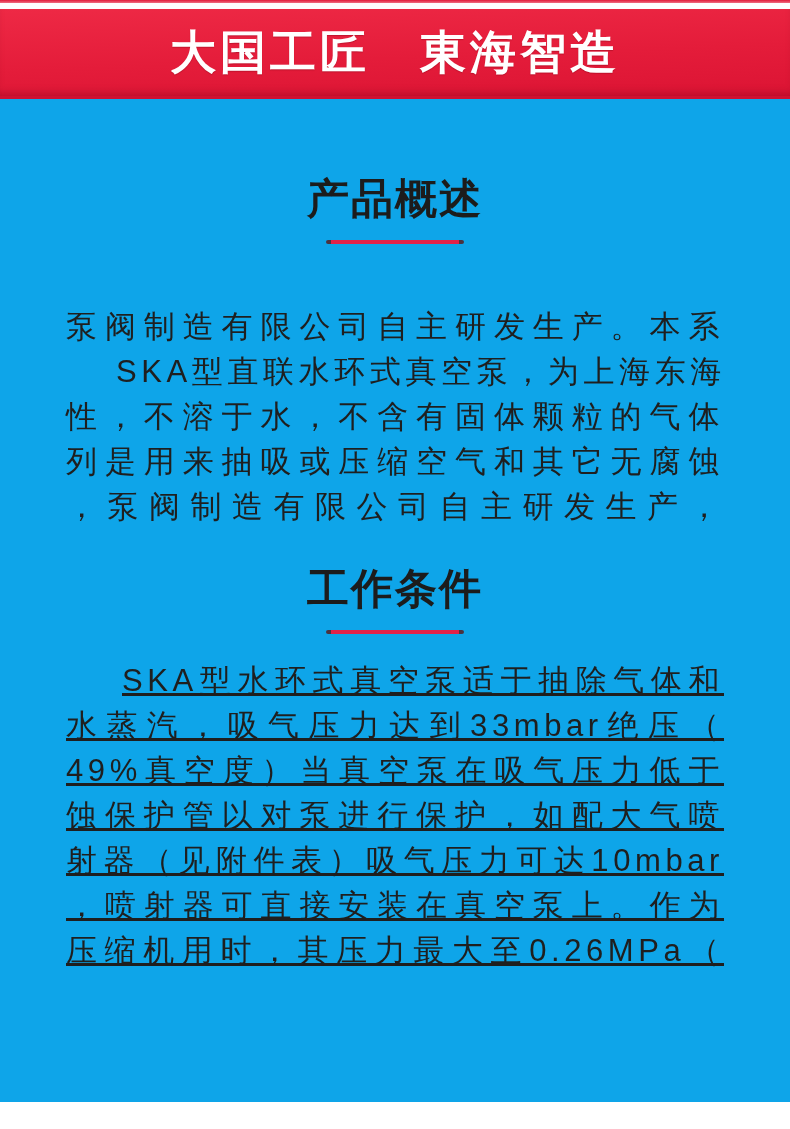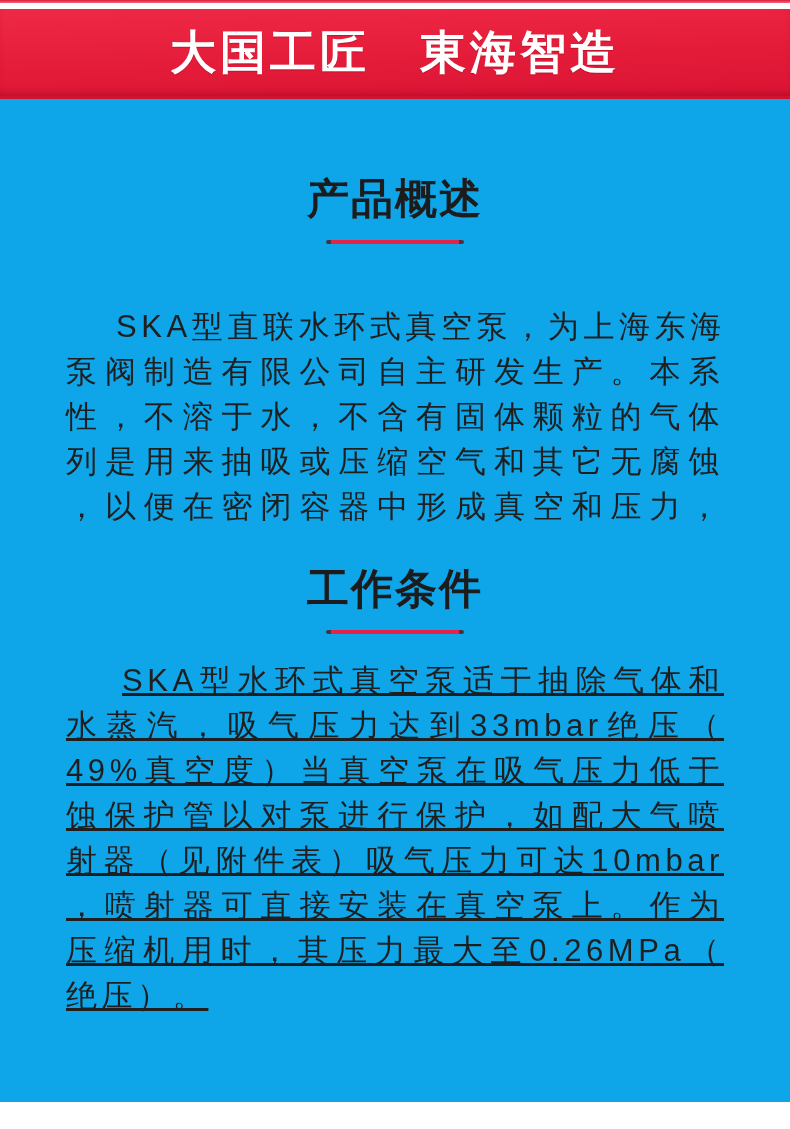--- a/index.html
+++ b/index.html
@@ -92,34 +92,33 @@
   <div class="top-gap"></div>
 
   <div class="banner">
     <div class="banner-title">大国工匠　東海智造</div>
   </div>
 
   <h2 class="section-heading first">产品概述</h2>
   <div class="heading-underline"></div>
 
   <div class="para first-para">
+      <div class="para-line p1">泵阀制造有限公司自主研发生产。本系</div>
       <div class="para-line p1 first">SKA型直联水环式真空泵，为上海东海</div>
-      <div class="para-line p1">泵阀制造有限公司自主研发生产。本系</div>
       <div class="para-line p1">性，不溶于水，不含有固体颗粒的气体</div>
       <div class="para-line p1">列是用来抽吸或压缩空气和其它无腐蚀</div>
-      <div class="para-line p1">，以便在密闭容器中形成真空和压力，</div>
+      <div class="para-line p1">，泵阀制造有限公司自主研发生产，</div>
     </div>
 
   <h2 class="section-heading second">工作条件</h2>
   <div class="heading-underline"></div>
 
   <div class="para second-para">
       <div class="para-line p2 first">SKA型水环式真空泵适于抽除气体和</div>
       <div class="para-line p2">水蒸汽，吸气压力达到33mbar绝压（</div>
       <div class="para-line p2">49%真空度）当真空泵在吸气压力低于</div>
       <div class="para-line p2">蚀保护管以对泵进行保护，如配大气喷</div>
       <div class="para-line p2">射器（见附件表）吸气压力可达10mbar</div>
       <div class="para-line p2">，喷射器可直接安装在真空泵上。作为</div>
       <div class="para-line p2">压缩机用时，其压力最大至0.26MPa（</div>
-      <div class="para-line p2 last">绝压）。</div>
     </div>
 
 </div>
 
 </body></html>

